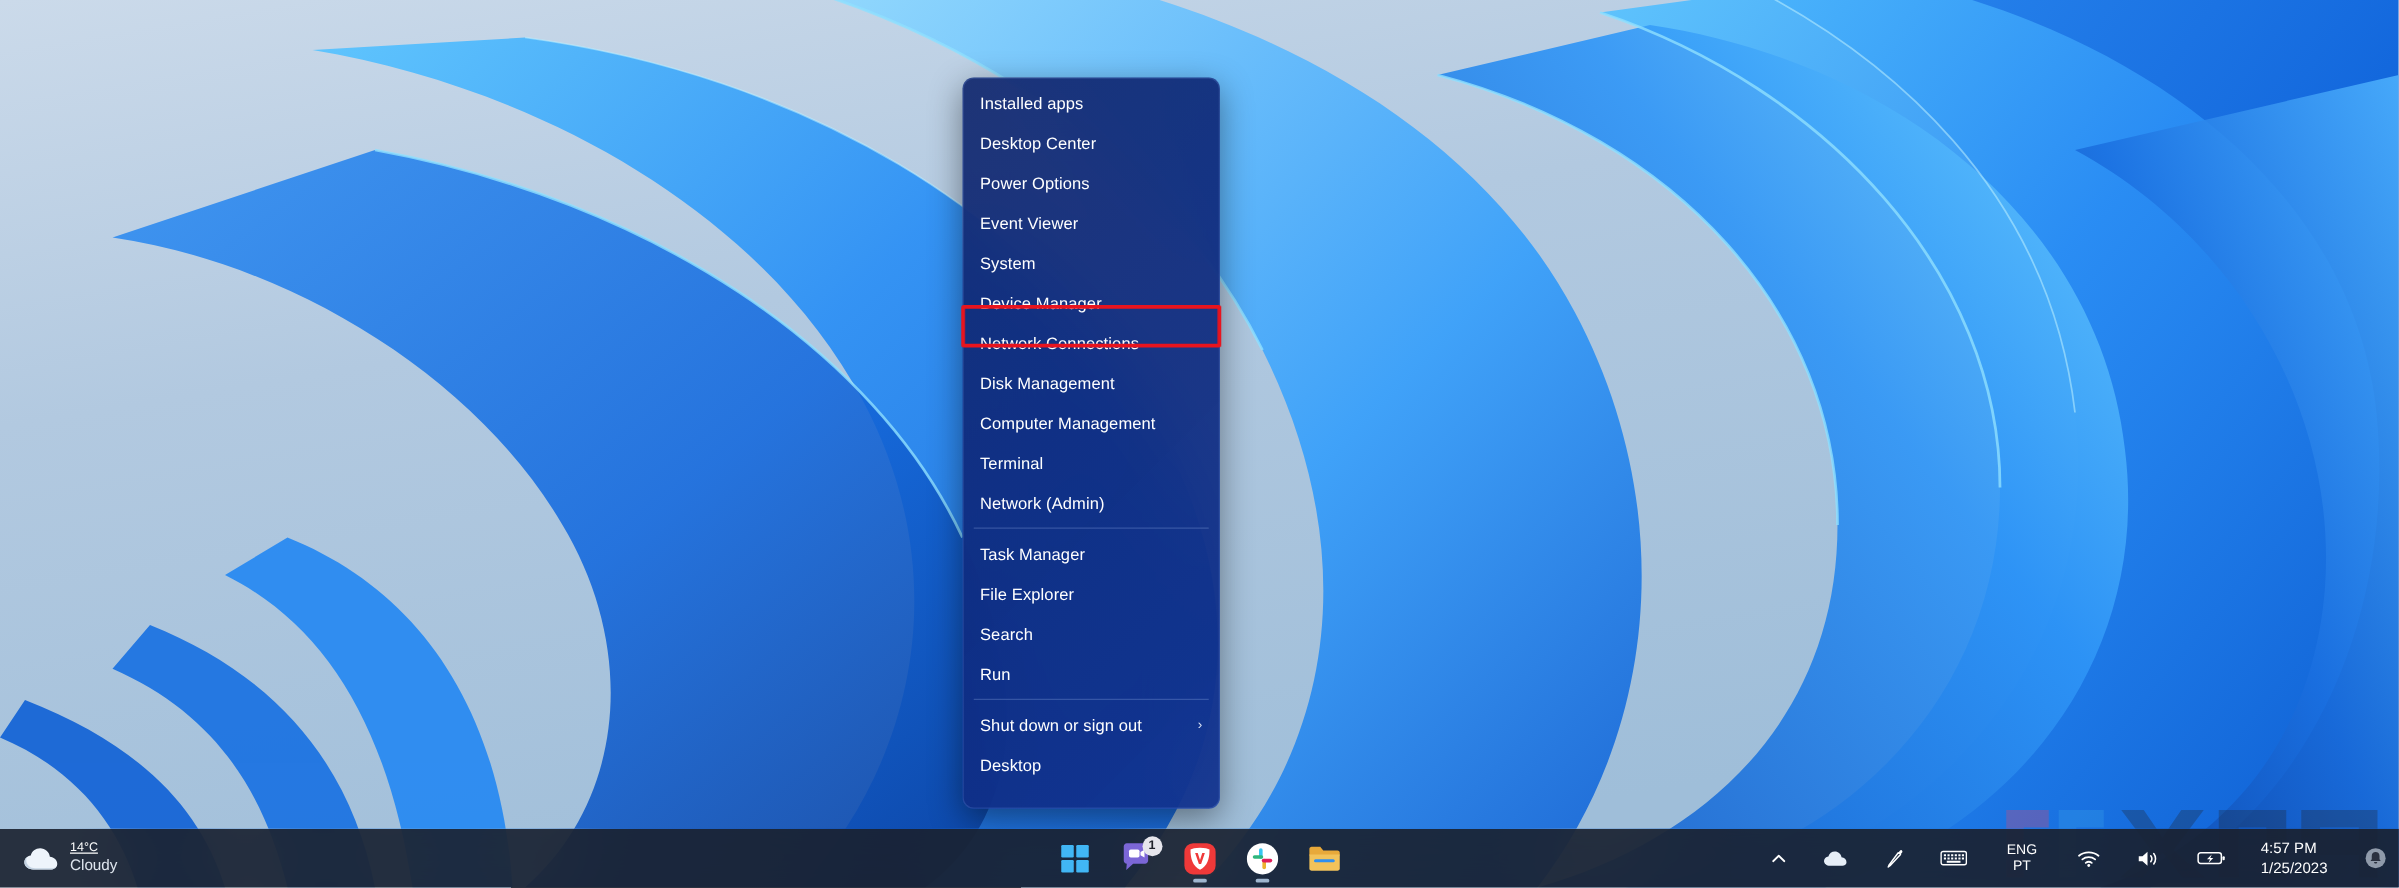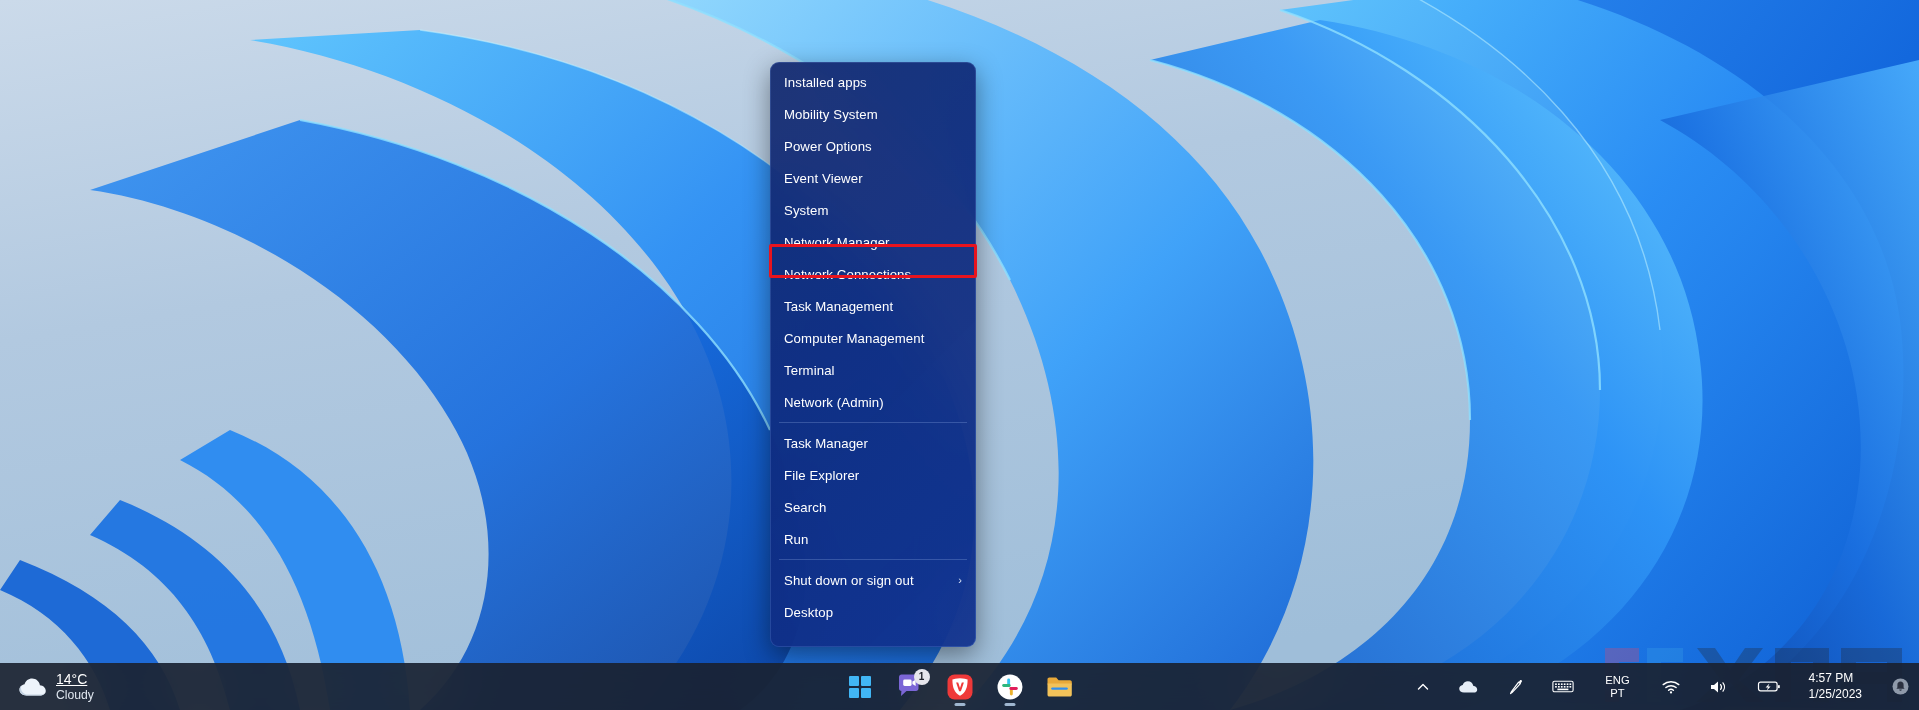--- a/index.html
+++ b/index.html
@@ -119,21 +119,21 @@
     height: 40px;
     border-radius: 5px;
     cursor: default;
   }
   #weather .wx-text {
     display: flex;
     flex-direction: column;
     justify-content: center;
     line-height: 1.18;
   }
-  #weather .wx-temp { color: #ffffff; font-size: 14px; text-decoration: underline; }
+  #weather .wx-temp { color: #ffffff; font-size: 10px; text-decoration: underline; }
   #weather .wx-cond { color: #dfe6ef; font-size: 12.2px; }
 
   
   #tb-center {
     position: absolute;
     left: 50%;
     transform: translateX(-50%);
     display: flex;
     align-items: center;
     gap: 10px;
@@ -309,39 +309,39 @@
       <path d="M242 26 L242 80 L257 80 L257 62 L288 62 L288 80 L303 80 L303 26 Z M257 40 L288 40 L288 50 L257 50 Z" fill="#20242e"></path>
     </svg>
   </div>
 
   <div id="winx-menu">
 
     <div class="menu-item">
       <span class="label">Installed apps</span>
     </div>
     <div class="menu-item">
-      <span class="label">Mobility System</span>
+      <span class="label">Desktop Center</span>
     </div>
     <div class="menu-item">
       <span class="label">Power Options</span>
     </div>
     <div class="menu-item">
       <span class="label">Event Viewer</span>
     </div>
     <div class="menu-item">
       <span class="label">System</span>
     </div>
     <div class="menu-item">
-      <span class="label">Network Manager</span>
+      <span class="label">Device Manager</span>
     </div>
     <div class="menu-item">
       <span class="label">Network Connections</span>
     </div>
     <div class="menu-item">
-      <span class="label">Task Management</span>
+      <span class="label">Disk Management</span>
     </div>
     <div class="menu-item">
       <span class="label">Computer Management</span>
     </div>
     <div class="menu-item">
       <span class="label">Terminal</span>
     </div>
     <div class="menu-item">
       <span class="label">Network (Admin)</span>
     </div>

